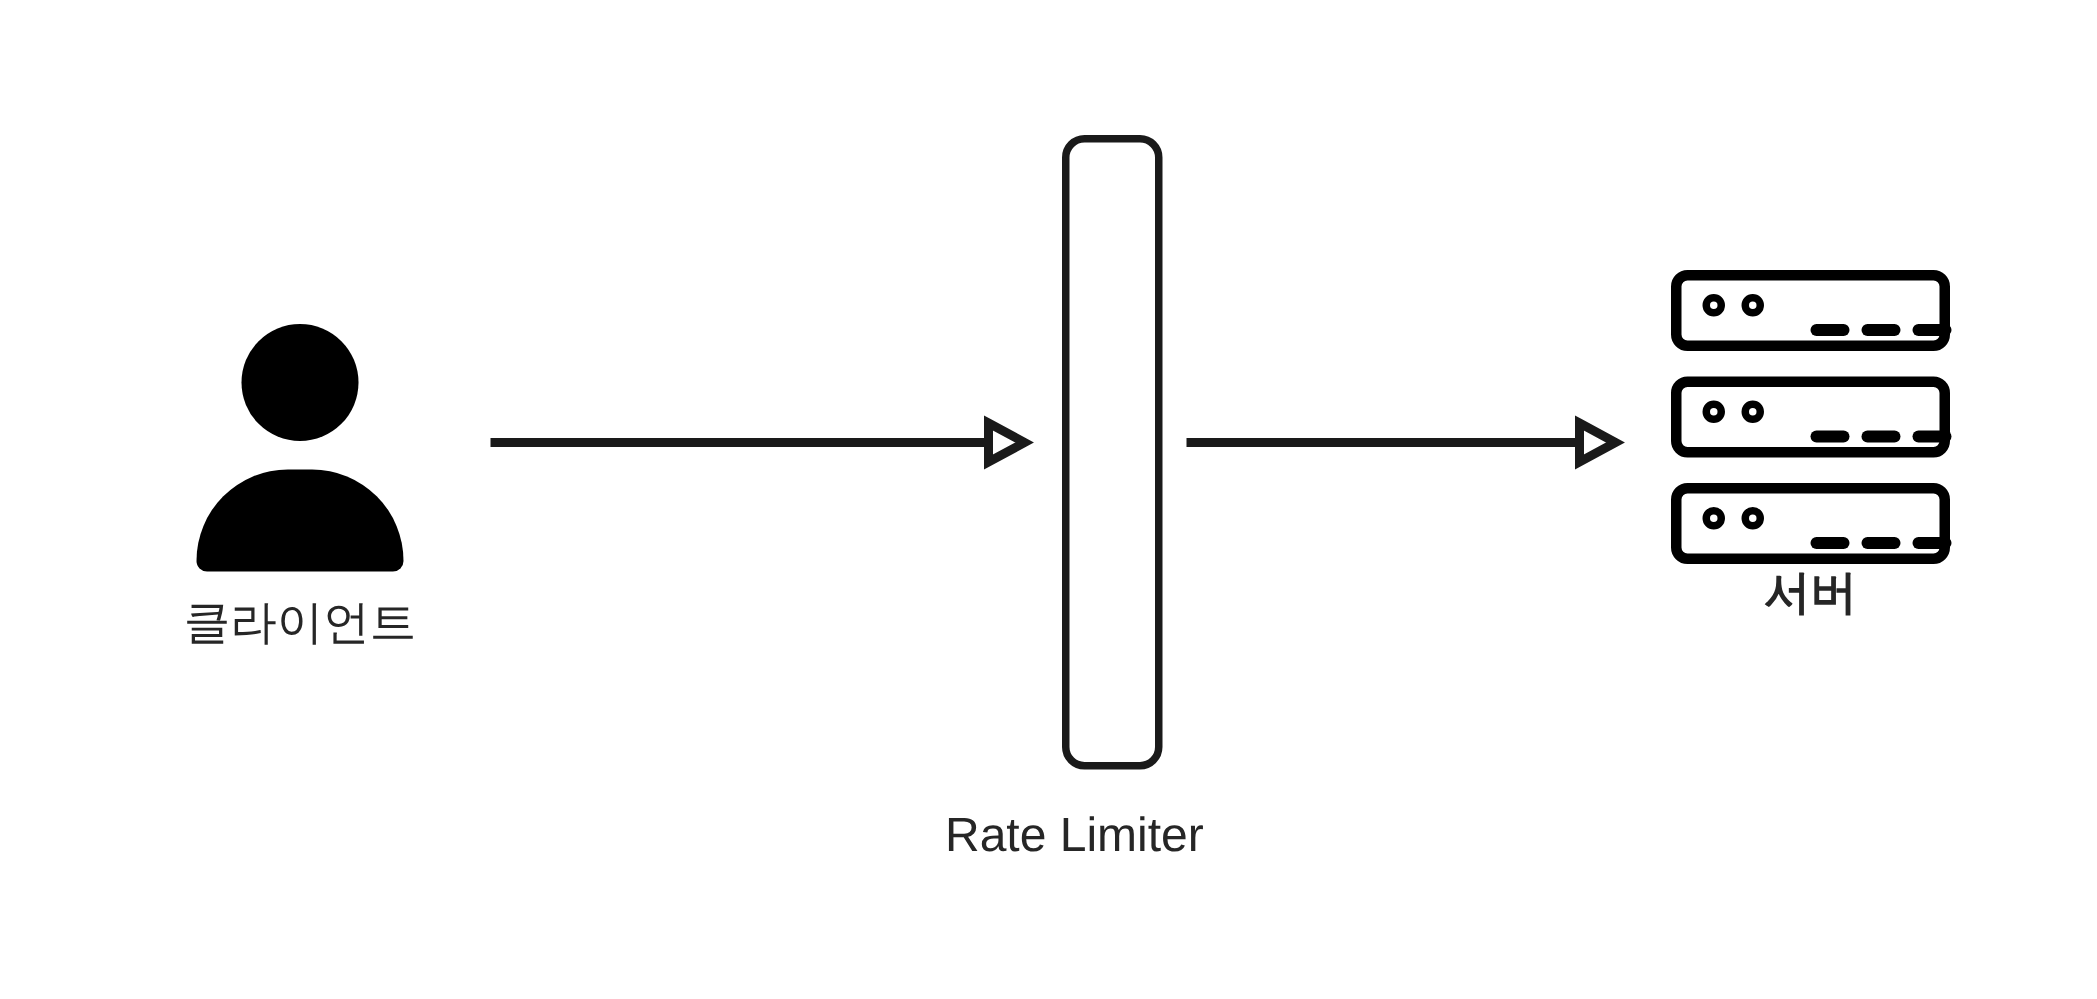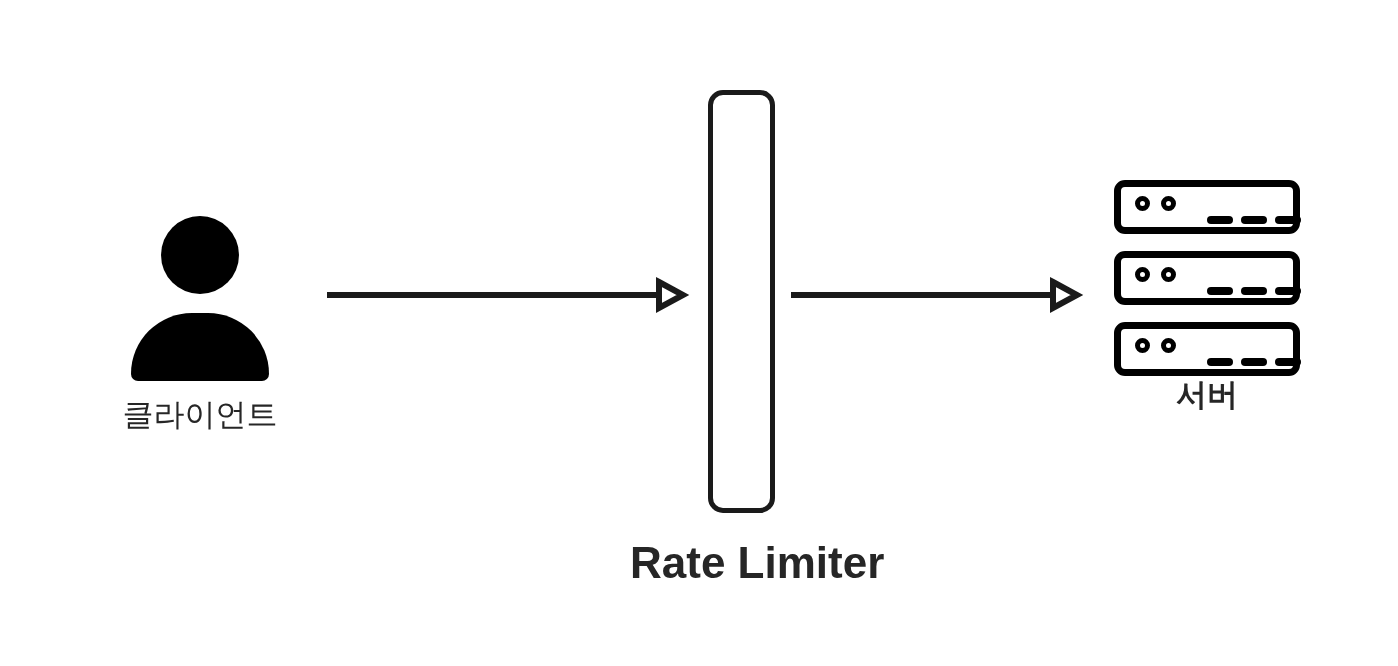--- a/index.html
+++ b/index.html
@@ -110,24 +110,24 @@
     height: 423px;
     box-sizing: border-box;
     border: 5px solid #1a1a1a;
     border-radius: 15px;
     background: #ffffff;
   }
   #ratelimiter-label {
     position: absolute;
     top: 448px;
     width: 100%;
-    text-align: center;
+    text-align: left;
     color: #262626;
-    font-size: 44px;
-    font-weight: 700;
+    font-size: 32px;
+    font-weight: 400;
     white-space: nowrap;
   }
 
   
   #server-node {
     left: 1087px;
     top: 180px;
     width: 240px;
     height: 260px;
   }

